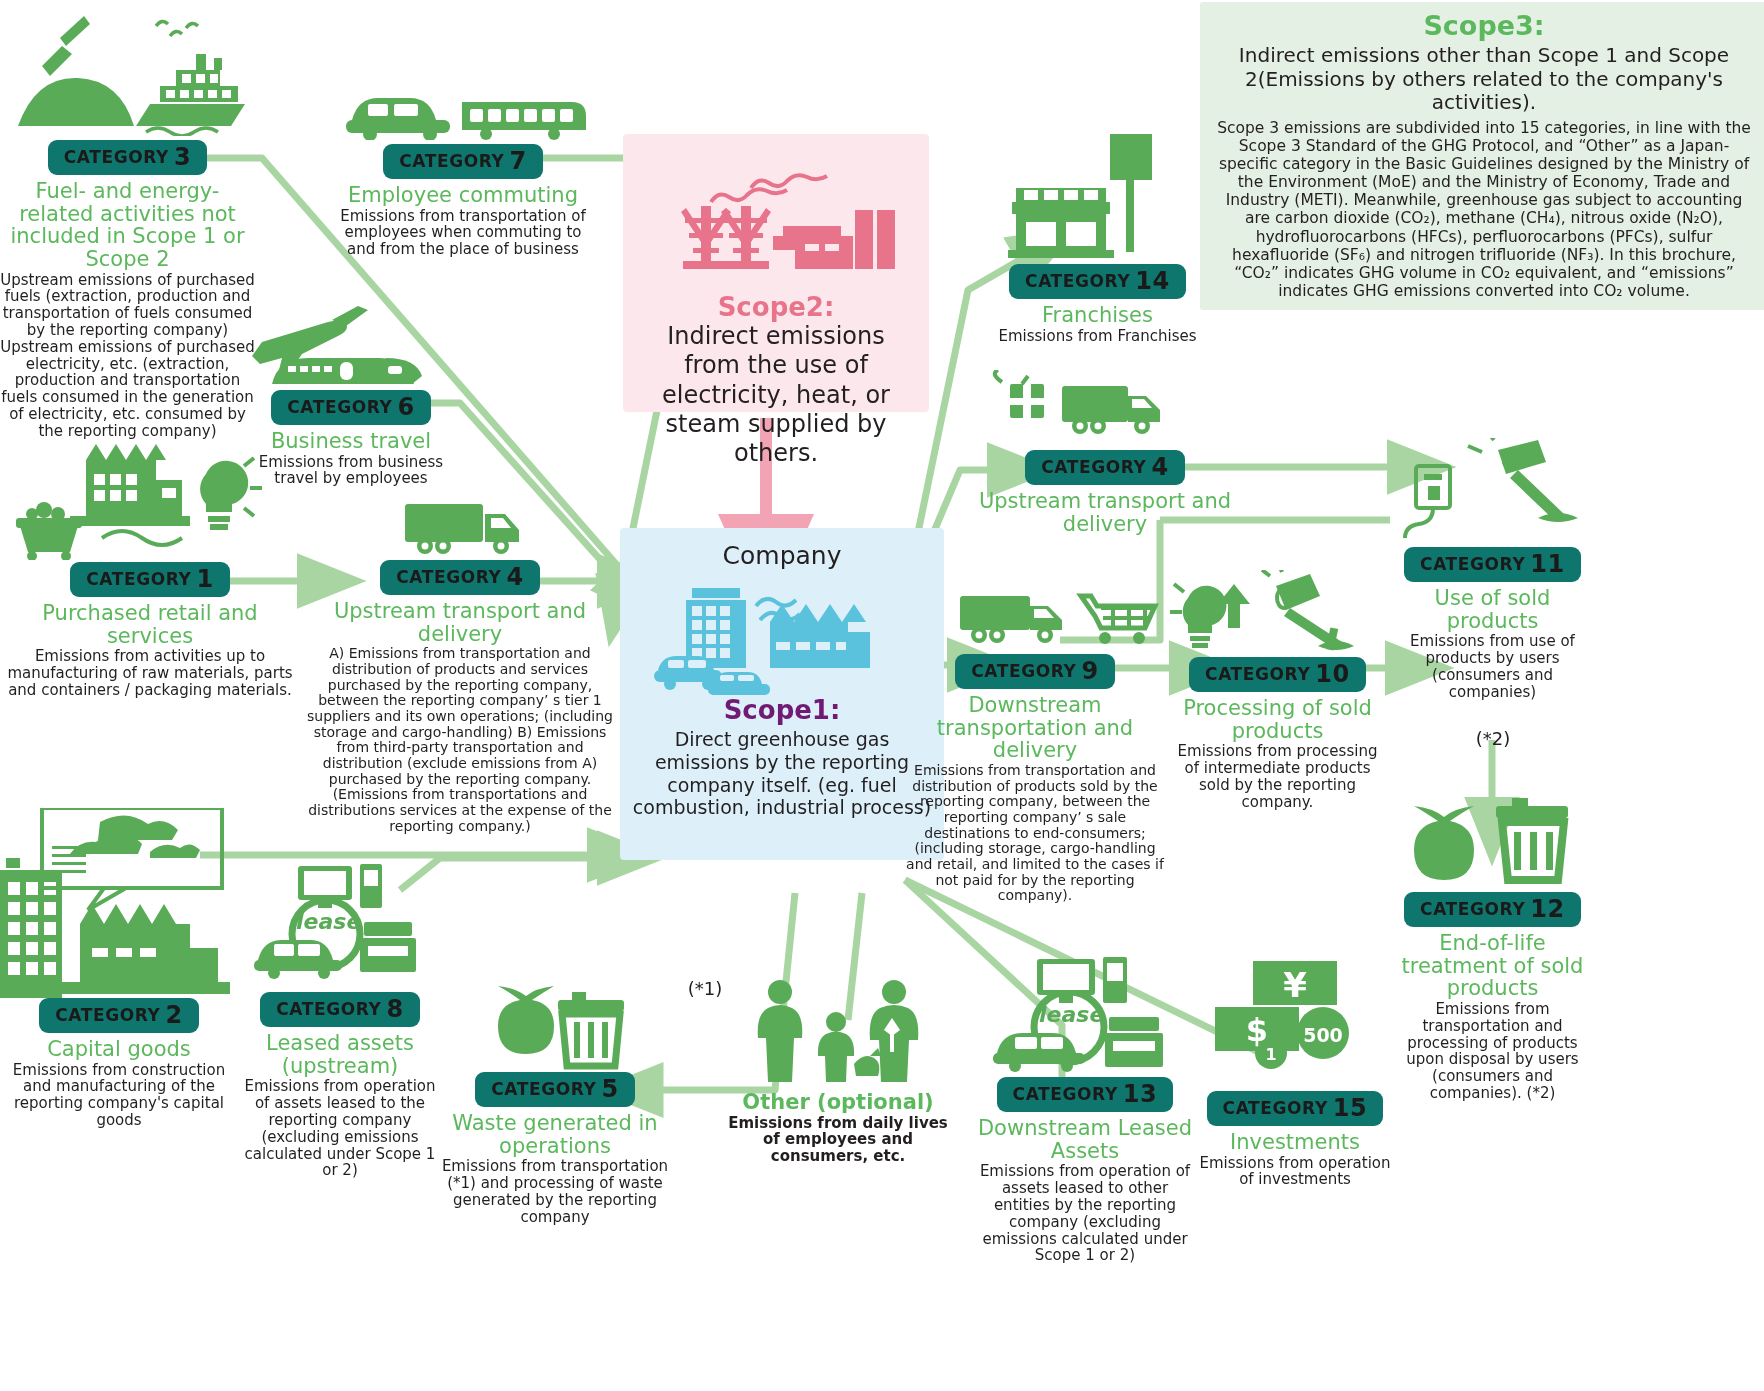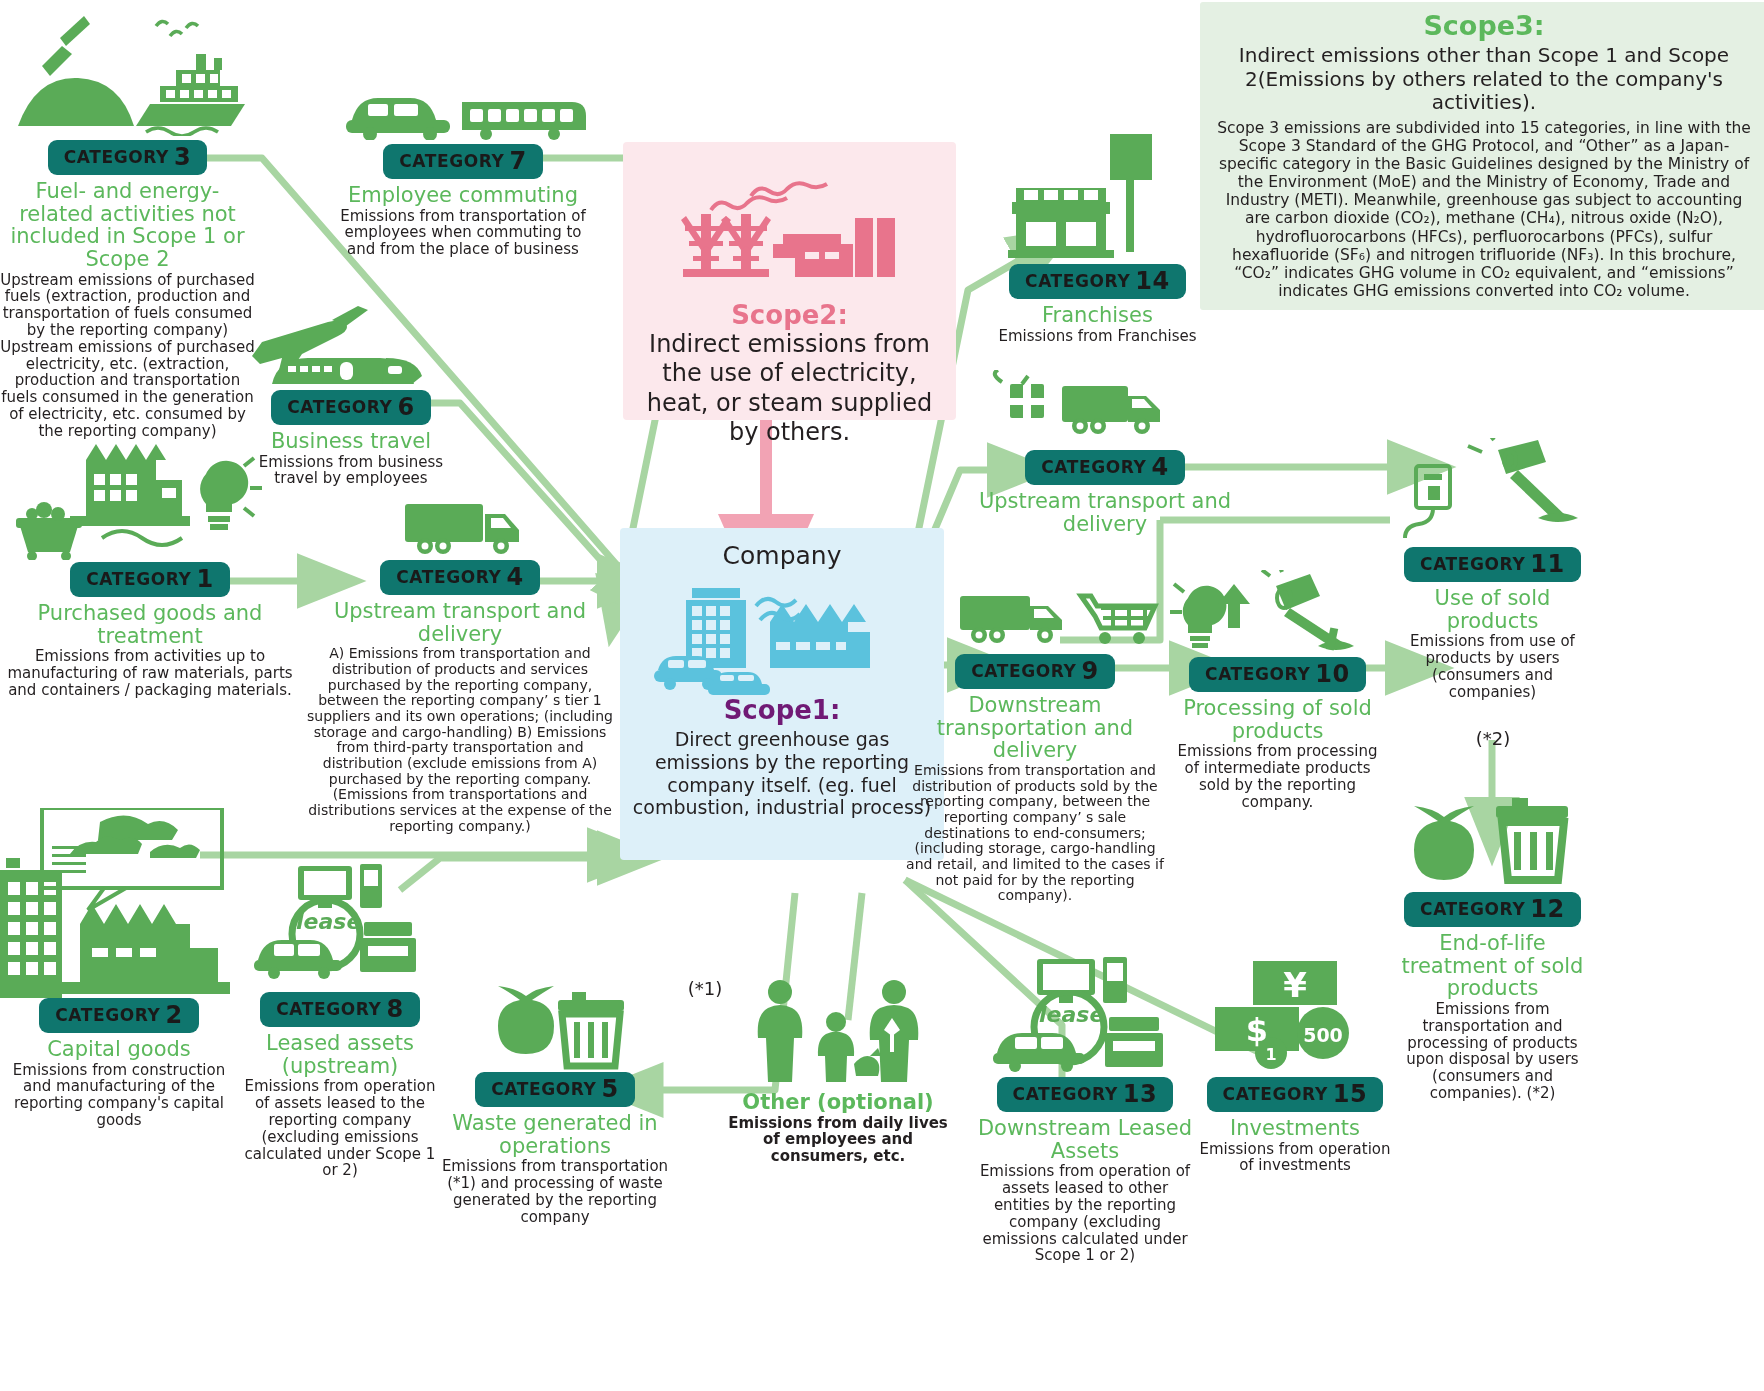--- a/index.html
+++ b/index.html
@@ -94,21 +94,21 @@
     <path d="M766,418 L766,520" stroke="#f2a3b4" stroke-width="12" fill="none" marker-end="url(#ahp)"></path>
   </g>
 </svg>
 
 <div class="abs" id="scope3-box" style="left:1200px;top:2px;width:540px;">
   <div id="scope3-title">Scope3:</div>
   <div id="scope3-lead">Indirect emissions other than Scope 1 and Scope 2(Emissions by others related to the company's activities).</div>
   <div id="scope3-body">Scope 3 emissions are subdivided into 15 categories, in line with the Scope 3 Standard of the GHG Protocol, and “Other” as a Japan-specific category in the Basic Guidelines designed by the Ministry of the Environment (MoE) and the Ministry of Economy, Trade and Industry (METI). Meanwhile, greenhouse gas subject to accounting are carbon dioxide (CO₂), methane (CH₄), nitrous oxide (N₂O), hydrofluorocarbons (HFCs), perfluorocarbons (PFCs), sulfur hexafluoride (SF₆) and nitrogen trifluoride (NF₃). In this brochure, “CO₂” indicates GHG volume in CO₂ equivalent, and “emissions” indicates GHG emissions converted into CO₂ volume.</div>
 </div>
 
-<div class="abs" id="scope2-box" style="left:623px;top:142px;width:333px;height:278px;">
+<div class="abs" id="scope2-box" style="left:623px;top:134px;width:306px;height:278px;">
   <div class="icon-wrap" style="padding-top:24px;">
     <svg width="290" height="130" viewBox="0 0 290 130">
       <g fill="#e8748c">
         <path d="M78 48 h10 v55 h-10z"></path>
           <path d="M60 103 h46 v8 h-46z"></path>
         <path d="M63 50 l20 30 l-5 4 l-20 -30z"></path>
           <path d="M103 50 l-20 30 l5 4 l20 -30z"></path>
         <path d="M62 60 h42 v5 h-42z"></path>
           <path d="M66 75 h34 v5 h-34z"></path>
           <path d="M70 90 h26 v5 h-26z"></path>
@@ -327,21 +327,21 @@
           <path d="M250 58 l12 0"></path>
           <path d="M244 78 l10 8"></path>
       </g>
     </svg>
   </div>
   <div style="margin-top:2px;">
     <span class="cat-badge">
       <span>CATEGORY</span><span class="num">1</span>
     </span>
   </div>
-  <div class="cat-title">Purchased goods and treatment</div>
+  <div class="cat-title">Purchased retail and services</div>
   <div class="cat-desc">Emissions from activities up to manufacturing of raw materials, parts and containers / packaging materials.</div>
 </div>
 
 <div class="abs block" style="left:305px;top:498px;width:310px;">
   <div class="icon-wrap">
     <svg width="310" height="60" viewBox="0 0 310 60">
       <g fill="#5aab57">
         <rect x="100" y="6" width="78" height="38" rx="3"></rect>
         <path d="M180 16 h20 l14 16 v12 h-34 z"></path>
         <circle cx="120" cy="48" r="8"></circle>
@@ -734,20 +734,20 @@
         <circle cx="76" cy="98" r="16"></circle>
       </g>
       <g fill="#ffffff" font-family="DejaVu Sans, sans-serif" font-weight="bold" text-anchor="middle">
         <text x="100" y="42" font-size="34">¥</text>
         <text x="62" y="86" font-size="32">$</text>
         <text x="128" y="87" font-size="19">500</text>
         <text x="76" y="105" font-size="16">1</text>
       </g>
     </svg>
   </div>
-  <div style="margin-top:2px;">
+  <div style="margin-top:16px;">
     <span class="cat-badge">
       <span>CATEGORY</span><span class="num">15</span>
     </span>
   </div>
   <div class="cat-title">Investments</div>
   <div class="cat-desc">Emissions from operation of investments</div>
 </div>
 
 </body></html>

